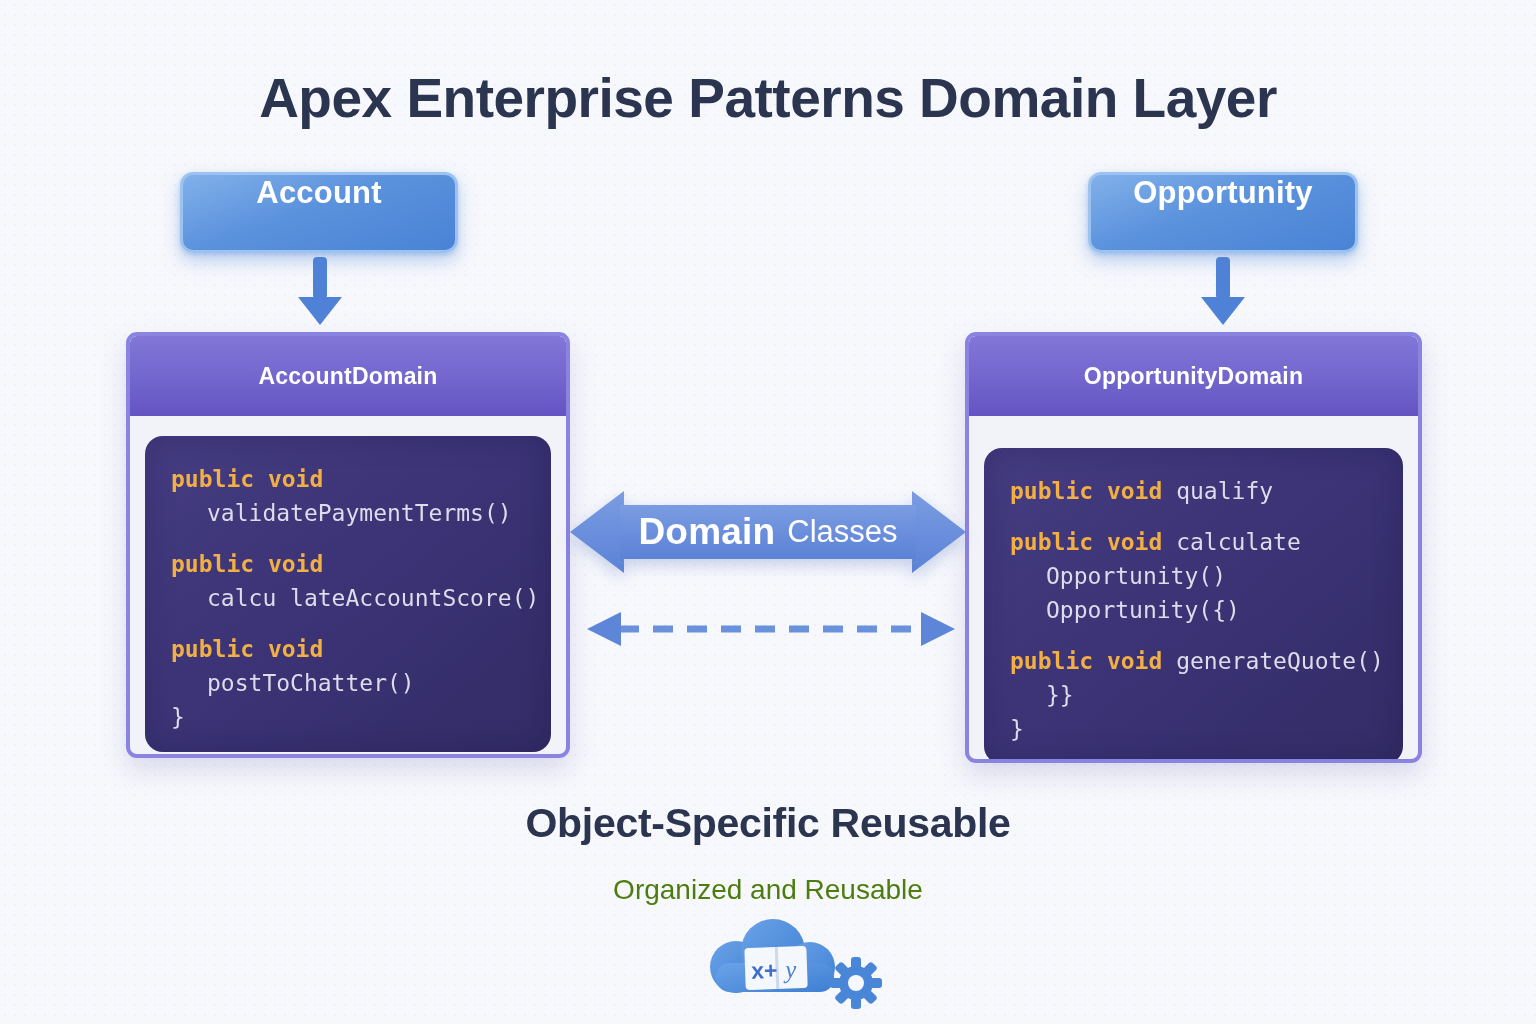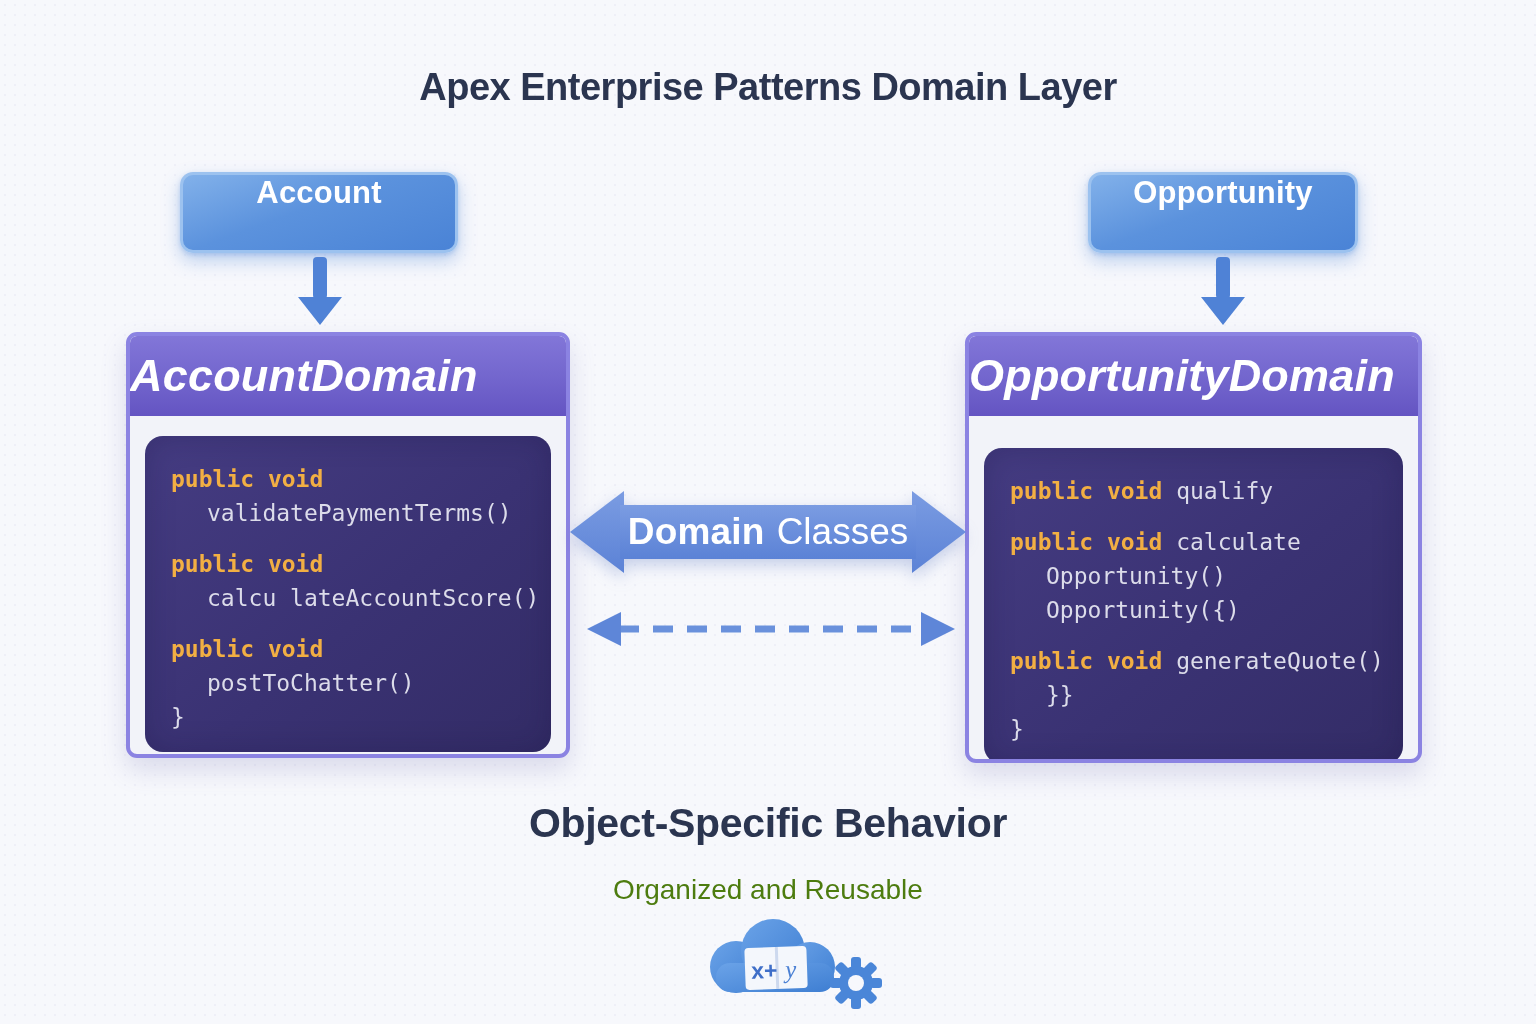--- a/index.html
+++ b/index.html
@@ -8,21 +8,21 @@
     font-family:"Liberation Sans", sans-serif;
     background-color:#f7f8fc;
     background-image: radial-gradient(rgba(120,130,200,0.07) 1.5px, transparent 1.5px);
     background-size:10px 10px;
     position:relative;
   }
   .canvas { position:absolute; inset:0; width:1536px; height:1024px; }
 
   .title {
     position:absolute; top:66px; left:0; width:1536px;
-    text-align:center; font-size:38px; font-weight:bold;
+    text-align:center; font-size:55px; font-weight:bold;
     color:#2b3550; letter-spacing:-0.5px;
   }
 
   .entity-btn {
     position:absolute; height:81px;
     background:linear-gradient(160deg,#82b1ea 0%, #5b92dd 45%, #4a83d6 100%);
     border:3px solid #9cc2ef;
     border-radius:13px;
     display:flex; align-items:flex-start; justify-content:center;
     color:#ffffff; font-size:31px; font-weight:bold;
@@ -44,25 +44,24 @@
     box-shadow:0 12px 26px rgba(100,100,170,0.20);
     display:flex; flex-direction:column;
     overflow:hidden;
   }
   .box-left  { left:126px; top:332px; width:444px; height:426px; }
   .box-right { left:965px; top:332px; width:457px; height:431px;gap:12px; }
 
   .domain-header {
     height:80px; flex:0 0 80px;
     background:linear-gradient(180deg,#8276d8 0%, #7265cd 55%, #6454c2 100%);
-    display:flex; align-items:center; 
-    color:#ffffff; font-size:45px; font-weight:bold;
+    display:flex; align-items:center; justify-content:center;
+    color:#ffffff; font-size:23px; font-weight:bold;
     border-radius:6px 6px 0 0;
     letter-spacing:0.2px;
-    font-style:italic;
   }
 
   .code-block {
     flex:1 1 auto;
     margin:20px 15px 28px 15px;
     background:linear-gradient(140deg,#453c82 0%, #3a3273 55%, #332c66 100%);
     border-radius:18px;
     padding:26px 12px 18px 26px;
     font-family:"DejaVu Sans Mono", monospace;
     font-size:23px; line-height:34px;
@@ -78,21 +77,21 @@
   .connector {
     position:absolute; left:570px; top:484px; width:396px; height:96px;
     filter:drop-shadow(0 6px 8px rgba(80,110,190,0.30));
   }
   .connector-label {
     position:absolute; left:570px; top:484px; width:396px; height:96px;
     display:flex; align-items:center; justify-content:center; gap:12px;
     color:#ffffff;
   }
   .connector-label .lbl-bold { font-size:37px; font-weight:bold; letter-spacing:0.2px; }
-  .connector-label .lbl-reg  { font-size:37px; font-weight:normal; }
+  .connector-label .lbl-reg  { font-size:31px; font-weight:normal; }
 
   .dashed-connector { position:absolute; left:585px; top:606px; width:372px; height:46px; }
 
   .footer-heading {
     position:absolute; top:800px; left:0; width:1536px;
     text-align:center; font-size:41px; font-weight:bold; color:#2b3550;
     letter-spacing:-0.3px;
   }
   .footer-sub {
     position:absolute; top:874px; left:0; width:1536px;
@@ -168,21 +167,21 @@
     <span class="lbl-bold">Domain</span>
     <span class="lbl-reg">Classes</span>
   </div>
 
   <svg class="dashed-connector" viewBox="0 0 372 46">
     <line x1="34" y1="23" x2="338" y2="23" stroke="#6a91dc" stroke-width="7" stroke-dasharray="20 14"></line>
     <polygon points="2,23 36,6 36,40" fill="#5e86d8"></polygon>
     <polygon points="370,23 336,6 336,40" fill="#5e86d8"></polygon>
   </svg>
 
-  <div class="footer-heading">Object-Specific Behavior</div>
+  <div class="footer-heading">Object-Specific Reusable</div>
   <div class="footer-sub">Organized and Reusable</div>
 
   <svg class="footer-icon" viewBox="0 0 210 100">
     <defs>
       <linearGradient id="cloudGrad" x1="0" y1="0" x2="1" y2="1">
         <stop offset="0" stop-color="#6ba3e8"></stop>
         <stop offset="1" stop-color="#3e7ed2"></stop>
       </linearGradient>
     </defs>
 

